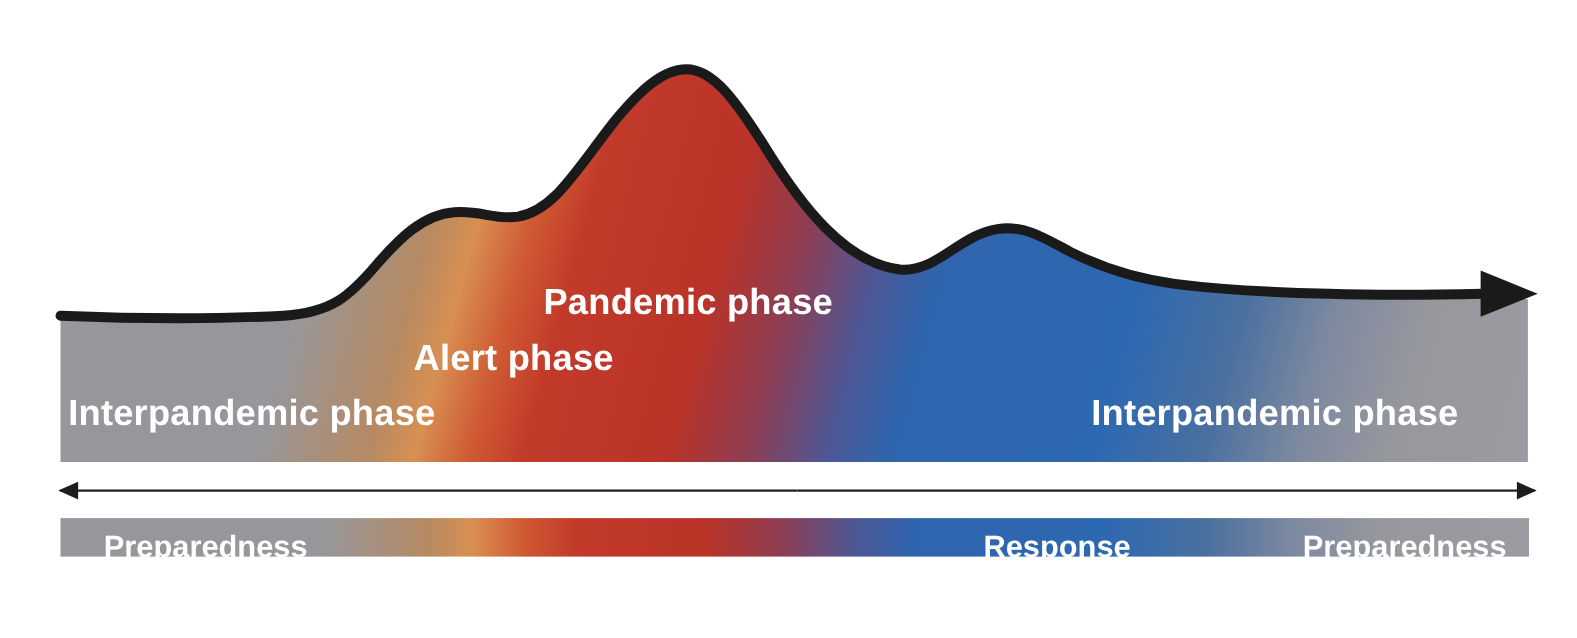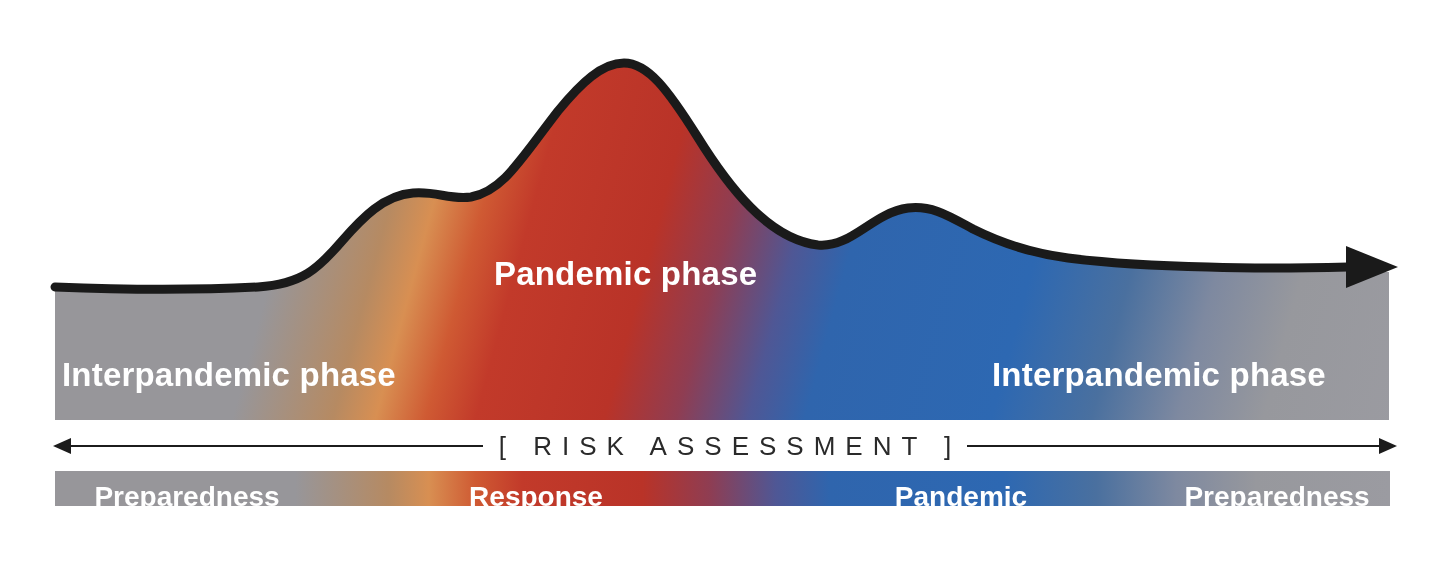--- a/index.html
+++ b/index.html
@@ -81,33 +81,32 @@
              C 728 186 768 239 818 245
              C 852 248 872 213 908 208
              C 932 205 949 216 973 229
              C 999 242 1030 253 1068 258
              C 1115 264 1158 266 1208 267
              C 1265 269 1308 268 1348 267"></path>
     <polygon fill="#1a1a1a" points="1346,246 1398,267 1346,288"></polygon>
   </svg>
 
   <div class="phase-label lbl-interpandemic-left">Interpandemic phase</div>
+  <div class="phase-label lbl-alert">Alert phase</div>
   <div class="phase-label lbl-pandemic">Pandemic phase</div>
   <div class="phase-label lbl-interpandemic-right">Interpandemic phase</div>
 
   <div class="risk-row">
     <div class="risk-line left">
       <span class="head"></span>
     </div>
-    <span class="risk-text">[ RISK ASSESSMENT ]</span>
     <div class="risk-line right">
       <span class="head"></span>
     </div>
   </div>
 
   <div class="action-bar" style="background: linear-gradient(90deg, rgb(151, 150, 154) 0%, rgb(151, 150, 154) 18%, rgb(182, 138, 98) 25%, rgb(216, 143, 82) 28%, rgb(207, 90, 51) 31.5%, rgb(194, 58, 42) 35%, rgb(185, 51, 40) 44%, rgb(143, 61, 82) 49%, rgb(79, 87, 149) 54%, rgb(47, 101, 173) 58%, rgb(45, 104, 178) 71%, rgb(74, 112, 159) 78%, rgb(126, 137, 160) 84%, rgb(151, 152, 157) 90%, rgb(155, 155, 161) 100%);">
     <span class="bar-label b0">Preparedness</span>
-    <span class="bar-label b1">Response</span>
-    <span class="bar-label b2">Pandemic</span>
+    <span class="bar-label b2">Response</span>
     <span class="bar-label b3">Preparedness</span>
   </div>
 
 </div>
 
 </body></html>

